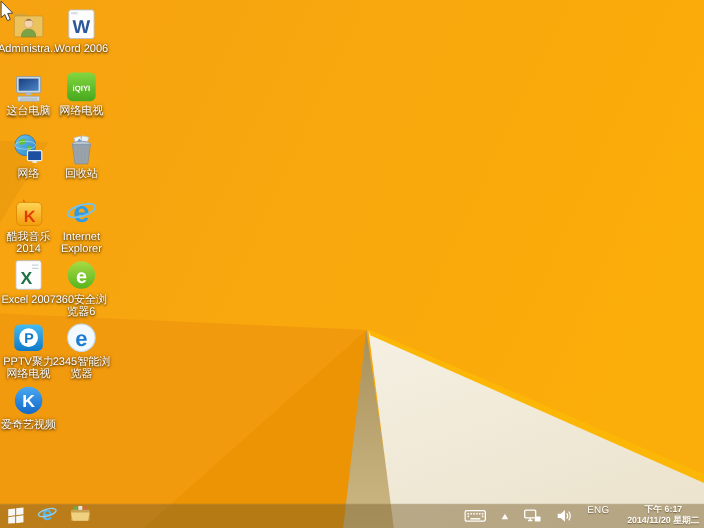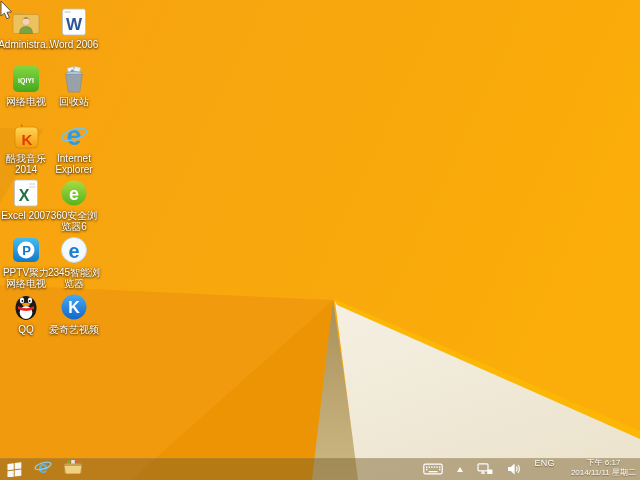--- a/index.html
+++ b/index.html
@@ -21,21 +21,21 @@
            background:rgba(118,92,40,.45);display:flex;align-items:center;
            box-shadow:inset 0 1px 0 rgba(255,255,255,.06);}
   .tb-btn{width:30px;height:22px;display:flex;align-items:center;justify-content:center;}
   .tb-btn:first-child{width:28px;}
   .tray{margin-left:auto;display:flex;align-items:flex-start;gap:14px;padding-right:4px;}
   .tray-ico{display:flex;align-items:center;justify-content:center;height:22px;}
   .tri-up{width:0;height:0;border-left:3.5px solid transparent;
           border-right:3.5px solid transparent;border-bottom:5px solid #fff;opacity:.95;}
   .lang{color:#fff;font-size:9px;letter-spacing:.3px;text-shadow:0 1px 1px rgba(60,40,0,.5);}
   .clock{color:#fff;font-size:8px;line-height:9.5px;text-align:center;padding-left:2px;
-         text-shadow:0 1px 1px rgba(60,40,0,.5);white-space:nowrap;}
+         text-shadow:0 1px 1px rgba(60,40,0,.5);white-space:nowrap;font-weight:bold;}
 
   .cursor{position:absolute;left:0;top:1px;z-index:20;}
   svg text{font-family:"Liberation Sans",sans-serif;}
 </style>
 </head>
 <body>
 
 <div class="screen">
 
   <svg class="wallpaper" viewBox="0 0 640 480" preserveAspectRatio="none">
@@ -81,37 +81,75 @@
       <div class="art">
         <svg width="32" height="32" viewBox="0 0 32 32">
           <rect x="4.5" y="3" width="23" height="26" rx="2" fill="#FDFDFD" stroke="#B9C0C9" stroke-width="0.8"></rect>
           <rect x="6.5" y="5" width="6" height="2" fill="#D8DEE6"></rect>
           <text x="16" y="24" font-size="17" font-weight="bold" fill="#2B5797" text-anchor="middle">W</text>
         </svg>
       </div>
       <div class="lbl">Word 2006</div>
     </div>
 
+    <div class="dicon">
+      <div class="art">
+        <svg width="32" height="32" viewBox="0 0 32 32">
+          <defs>
+              <linearGradient id="scr" x1="0" y1="0" x2="1" y2="1">
+            <stop offset="0" stop-color="#1B3E7E"></stop>
+                <stop offset="1" stop-color="#4A86C8"></stop>
+              </linearGradient>
+            </defs>
+          <rect x="5" y="6.5" width="22" height="15" rx="1.5" fill="#CBD6DE" stroke="#8A9AA6" stroke-width="0.8"></rect>
+          <rect x="7" y="8.5" width="18" height="11" fill="url(#scr)"></rect>
+          <rect x="13.5" y="21.5" width="5" height="2" fill="#AAB8C2"></rect>
+          <rect x="6" y="24.5" width="20" height="4.5" rx="1" fill="#D4DDE3" stroke="#97A5B0" stroke-width="0.7"></rect>
+          <line x1="8" y1="26.2" x2="24" y2="26.2" stroke="#A7B4BE" stroke-width="0.8"></line>
+          <line x1="8" y1="27.7" x2="24" y2="27.7" stroke="#A7B4BE" stroke-width="0.8"></line>
+        </svg>
+      </div>
+      <div class="lbl">这台电脑</div>
+    </div>
 
     <div class="dicon">
       <div class="art">
         <svg width="32" height="32" viewBox="0 0 32 32">
           <defs>
               <linearGradient id="giq" x1="0" y1="0" x2="0" y2="1">
             <stop offset="0" stop-color="#83D63F"></stop>
                 <stop offset="1" stop-color="#46A81E"></stop>
               </linearGradient>
             </defs>
           <rect x="3" y="3" width="26" height="26" rx="5" fill="url(#giq)"></rect>
           <text x="16" y="19.5" font-size="7" font-weight="bold" fill="#fff" text-anchor="middle">iQIYI</text>
         </svg>
       </div>
       <div class="lbl">网络电视</div>
     </div>
 
+    <div class="dicon">
+      <div class="art">
+        <svg width="32" height="32" viewBox="0 0 32 32">
+          <defs>
+              <linearGradient id="ggl" x1="0" y1="0" x2="1" y2="1">
+            <stop offset="0" stop-color="#6CC4EE"></stop>
+                <stop offset="1" stop-color="#2C84C8"></stop>
+              </linearGradient>
+            </defs>
+          <circle cx="13" cy="12" r="9.5" fill="url(#ggl)" stroke="#1F6FA8" stroke-width="0.6"></circle>
+          <path d="M7,8 q4,-3.5 7,-0.5 q-1,4 -4,4 q-4,0.5 -3,-3.5 Z" fill="#63BE3A"></path>
+          <path d="M15,13 q3,-1 4,1.5 q-2,3 -4.5,1.5 Z" fill="#63BE3A"></path>
+          <ellipse cx="13" cy="12" rx="9.5" ry="3.6" fill="none" stroke="rgba(255,255,255,0.55)" stroke-width="0.7"></ellipse>
+          <rect x="15" y="17" width="13" height="9" rx="1" fill="#1C4FA0" stroke="#E8EEF2" stroke-width="1.1"></rect>
+          <rect x="19.5" y="26.5" width="4" height="1.6" fill="#E8EEF2"></rect>
+        </svg>
+      </div>
+      <div class="lbl">网络</div>
+    </div>
 
 
     <div class="dicon">
       <div class="art">
         <svg width="32" height="32" viewBox="0 0 32 32">
           <rect x="10" y="4.5" width="6" height="6" fill="#F5F8FA" stroke="#B8C4CE" stroke-width="0.6" transform="rotate(-14 13 7.5)"></rect>
           <rect x="16" y="4" width="6" height="6" fill="#EAF0F4" stroke="#B8C4CE" stroke-width="0.6" transform="rotate(12 19 7)"></rect>
           <polygon points="14,6 17,9 12,9" fill="#5D9CD3"></polygon>
           <ellipse cx="16" cy="11" rx="8.5" ry="2.6" fill="#B9C6D2" stroke="#8696A6" stroke-width="0.7"></ellipse>
           <path d="M7.8,11.5 L10.2,29 h11.6 L24.2,11.5 Z" fill="rgba(148,163,178,0.93)" stroke="#7C8C9C" stroke-width="0.7"></path>
@@ -199,37 +237,20 @@
     <div class="dicon">
       <div class="art">
         <svg width="32" height="32" viewBox="0 0 32 32">
           <circle cx="16" cy="16" r="12.5" fill="#F4F9FD" stroke="#BFD9EE" stroke-width="1"></circle>
           <text x="16" y="23.5" font-size="20" font-weight="bold" fill="#1E7BD2" text-anchor="middle">e</text>
         </svg>
       </div>
       <div class="lbl">2345智能浏览器</div>
     </div>
 
-    <div class="dicon">
-      <div class="art">
-        <svg width="32" height="32" viewBox="0 0 32 32">
-          <ellipse cx="16" cy="17" rx="10.5" ry="12" fill="#1a1a1a"></ellipse>
-          <ellipse cx="16" cy="21.5" rx="6.3" ry="6.5" fill="#fff"></ellipse>
-          <ellipse cx="12" cy="9.5" rx="2.1" ry="2.9" fill="#fff"></ellipse>
-          <ellipse cx="20" cy="9.5" rx="2.1" ry="2.9" fill="#fff"></ellipse>
-          <circle cx="12.4" cy="10" r="0.9" fill="#111"></circle>
-          <circle cx="19.6" cy="10" r="0.9" fill="#111"></circle>
-          <ellipse cx="16" cy="13.5" rx="3.8" ry="1.7" fill="#F59E00"></ellipse>
-          <path d="M8,15 Q16,19.5 24,15 L24,18 Q16,22 8,18 Z" fill="#E8252A"></path>
-          <ellipse cx="10" cy="29" rx="3.4" ry="1.6" fill="#F59E00"></ellipse>
-          <ellipse cx="22" cy="29" rx="3.4" ry="1.6" fill="#F59E00"></ellipse>
-        </svg>
-      </div>
-      <div class="lbl">QQ</div>
-    </div>
 
     <div class="dicon">
       <div class="art">
         <svg width="32" height="32" viewBox="0 0 32 32">
           <defs>
               <linearGradient id="gkg" x1="0" y1="0" x2="0" y2="1">
             <stop offset="0" stop-color="#47A9F2"></stop>
                 <stop offset="1" stop-color="#1468C8"></stop>
               </linearGradient>
             </defs>
@@ -306,21 +327,21 @@
       <div class="tray-ico">
         <svg width="14" height="14" viewBox="0 0 14 14">
           <polygon points="1,5 3.8,5 7.6,1.6 7.6,12.4 3.8,9 1,9" fill="#fff"></polygon>
           <path d="M9.2,4.6 q1.8,2.4 0,4.8" fill="none" stroke="#fff" stroke-width="1.1"></path>
           <path d="M11,3 q2.8,4 0,8" fill="none" stroke="#fff" stroke-width="1.1"></path>
         </svg>
       </div>
       <div class="lang">ENG</div>
       <div class="clock">
         <div>下午 6:17</div>
-        <div>2014/11/11 星期二</div>
+        <div>2014/11/20 星期二</div>
       </div>
     </div>
   </div>
 
   <svg class="cursor" width="14" height="20" viewBox="0 0 14 20">
     <path d="M1,0 L1,15 L4.4,12.2 L6.8,17.8 L9.4,16.6 L7,11.3 L11.6,10.9 Z" fill="#fff" stroke="#444" stroke-width="0.9"></path>
   </svg>
 
 </div>
 

